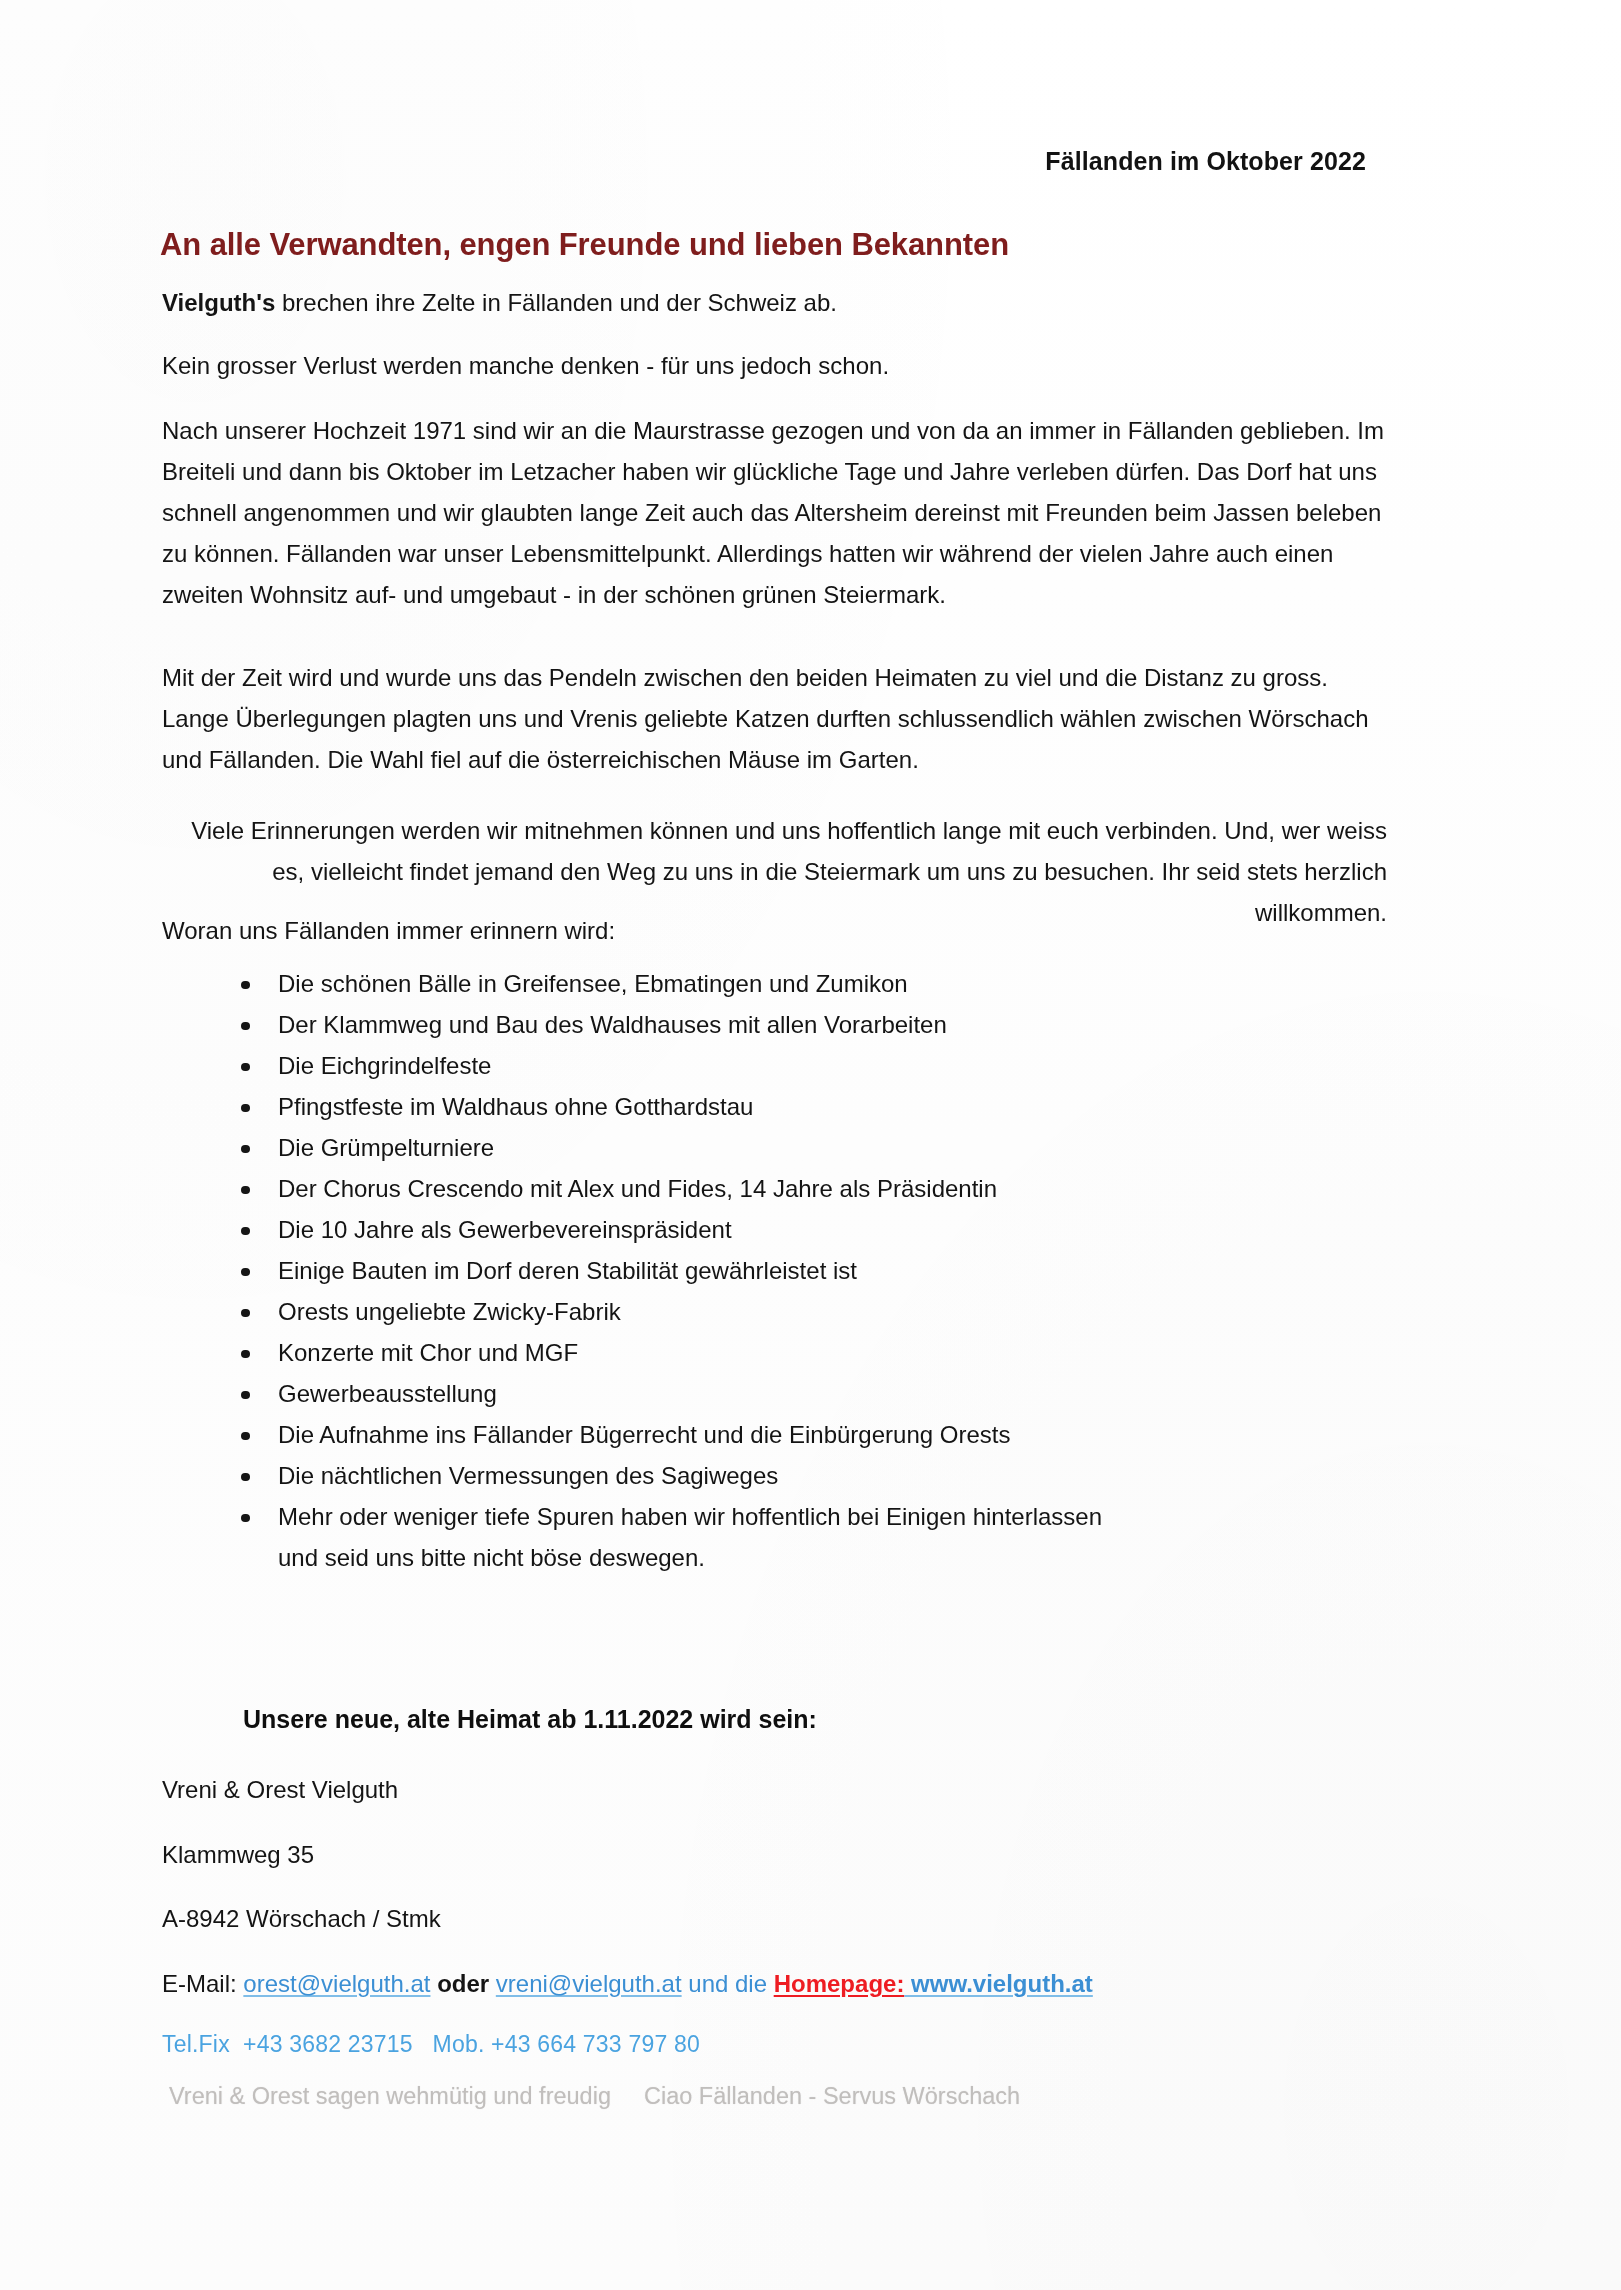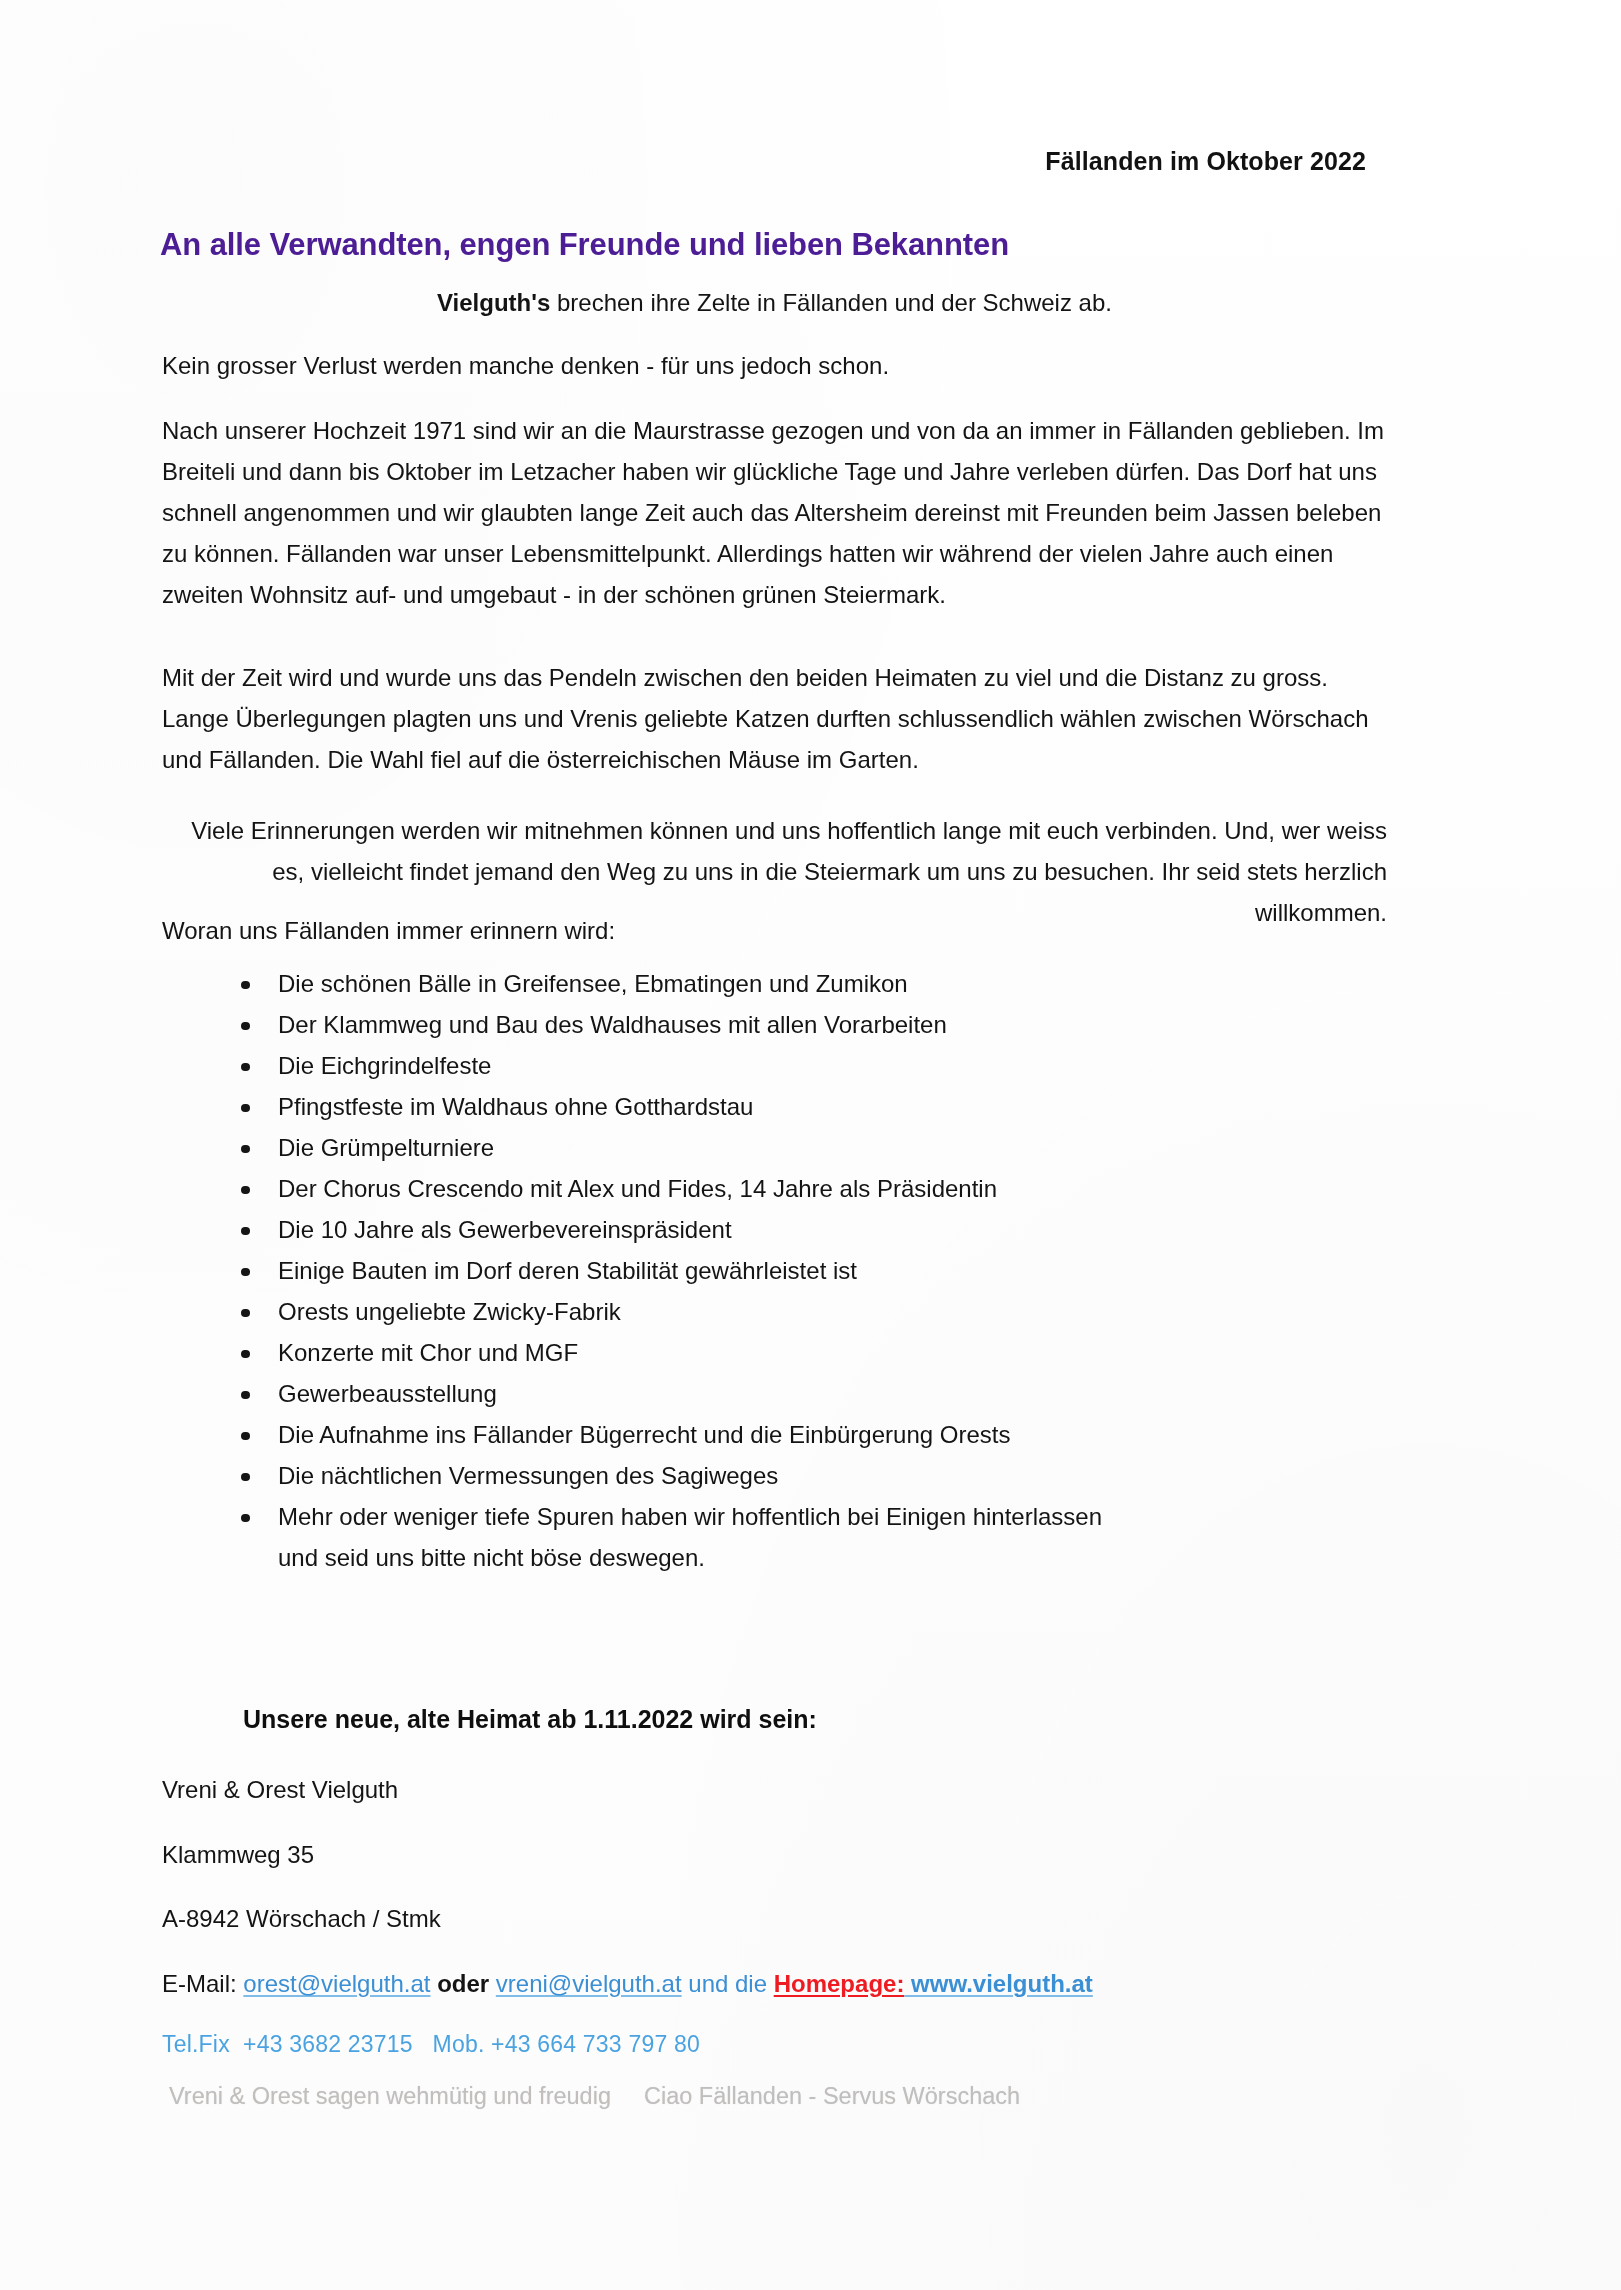--- a/index.html
+++ b/index.html
@@ -47,36 +47,36 @@
     letter-spacing: 0.1px;
     white-space: nowrap;
   }
 
   .title {
     position: absolute;
     top: 206px;
     left: 160px;
     font-size: 31px;
     font-weight: bold;
-    color: #4c1d95;
+    color: #7f1d1d;
     letter-spacing: -0.1px;
     white-space: nowrap;
   }
 
   .body-block {
     position: absolute;
     left: 162px;
     width: 1225px;
     font-size: 24px;
     color: #141414;
     line-height: 41px;
   }
   .body-block b { font-weight: bold; }
 
-  .p1 { top: 282px; text-align: center; }
+  .p1 { top: 282px; }
   .p2 { top: 345px; }
   .p3 { top: 410px; }
   .p4 { top: 657px; }
   .p5 { top: 810px; text-align: right; }
   .p6 { top: 910px; }
 
   ul.memories {
     position: absolute;
     top: 963px;
     left: 162px;

